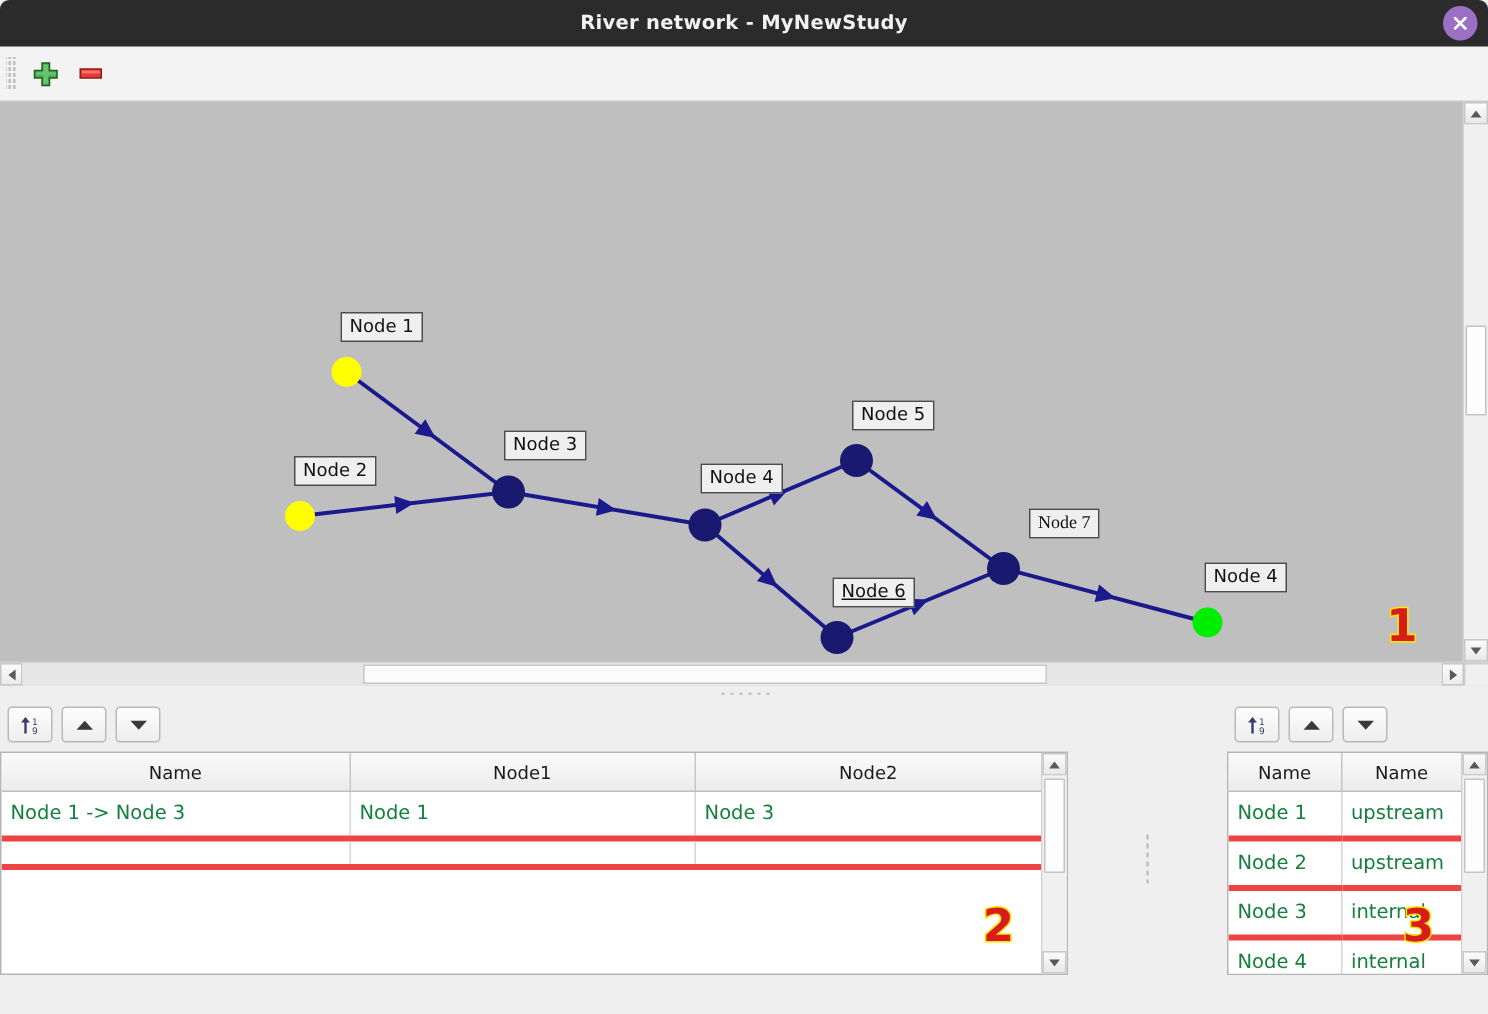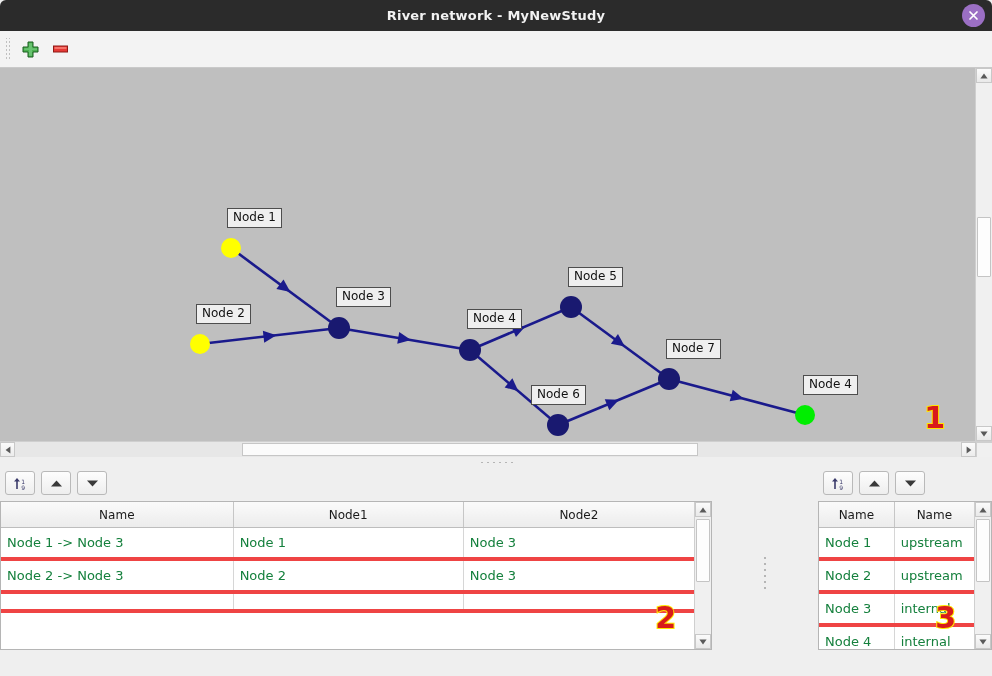--- a/index.html
+++ b/index.html
@@ -161,22 +161,22 @@
             <circle cx="558" cy="357" r="11" fill="#191970"></circle>
             <circle cx="669" cy="311" r="11" fill="#191970"></circle>
             <circle cx="805" cy="347" r="10" fill="#00ee00"></circle>
           </svg>
         <div class="marker" id="graph-marker" style="right:30px;bottom:6px;">1</div>
       <div class="nodelabel" style="left: 227px; top: 140px;">Node 1</div>
           <div class="nodelabel" style="left: 196px; top: 236px;">Node 2</div>
           <div class="nodelabel" style="left: 336px; top: 219px;">Node 3</div>
           <div class="nodelabel" style="left: 467px; top: 241px;">Node 4</div>
           <div class="nodelabel" style="left: 568px; top: 199px;">Node 5</div>
-          <div class="nodelabel" style="left: 531px; top: 317px;">Node 6</div>
-          <div class="nodelabel" style="left: 666px; top: 271px;">Node 7</div>
+          <div class="nodelabel" style="left: 555px; top: 317px; text-decoration: underline;">Node 6</div>
+          <div class="nodelabel" style="left: 686px; top: 271px; font-family: Liberation Serif, serif;">Node 7</div>
           <div class="nodelabel" style="left: 803px; top: 307px;">Node 4</div>
         </div>
 
       <div class="vscroll">
         <div class="sb-arrow">
           <svg width="8" height="6" viewBox="0 0 8 6">
               <path d="M4 0.6 L7.6 5.4 L0.4 5.4 Z" fill="#5a5a5a"></path>
             </svg>
         </div>
         <div class="sb-track">
@@ -250,25 +250,20 @@
                 <th>Node1</th>
                 <th>Node2</th>
               </tr>
             </thead>
             <tbody id="reaches-body">
                 <tr>
                   <td>Node 1 -&gt; Node 3</td>
                   <td>Node 1</td>
                   <td>Node 3</td>
                 </tr>
-                <tr>
-                  <td>Node 2 -&gt; Node 3</td>
-                  <td>Node 2</td>
-                  <td>Node 3</td>
-                </tr>
                 <tr class="filler">
                   <td></td>
                   <td></td>
                   <td></td>
                 </tr>
               </tbody>
           </table>
           <div class="tbl-marker" style="right:18px;bottom:14px;">2</div>
         </div>
         <div class="vscroll">

